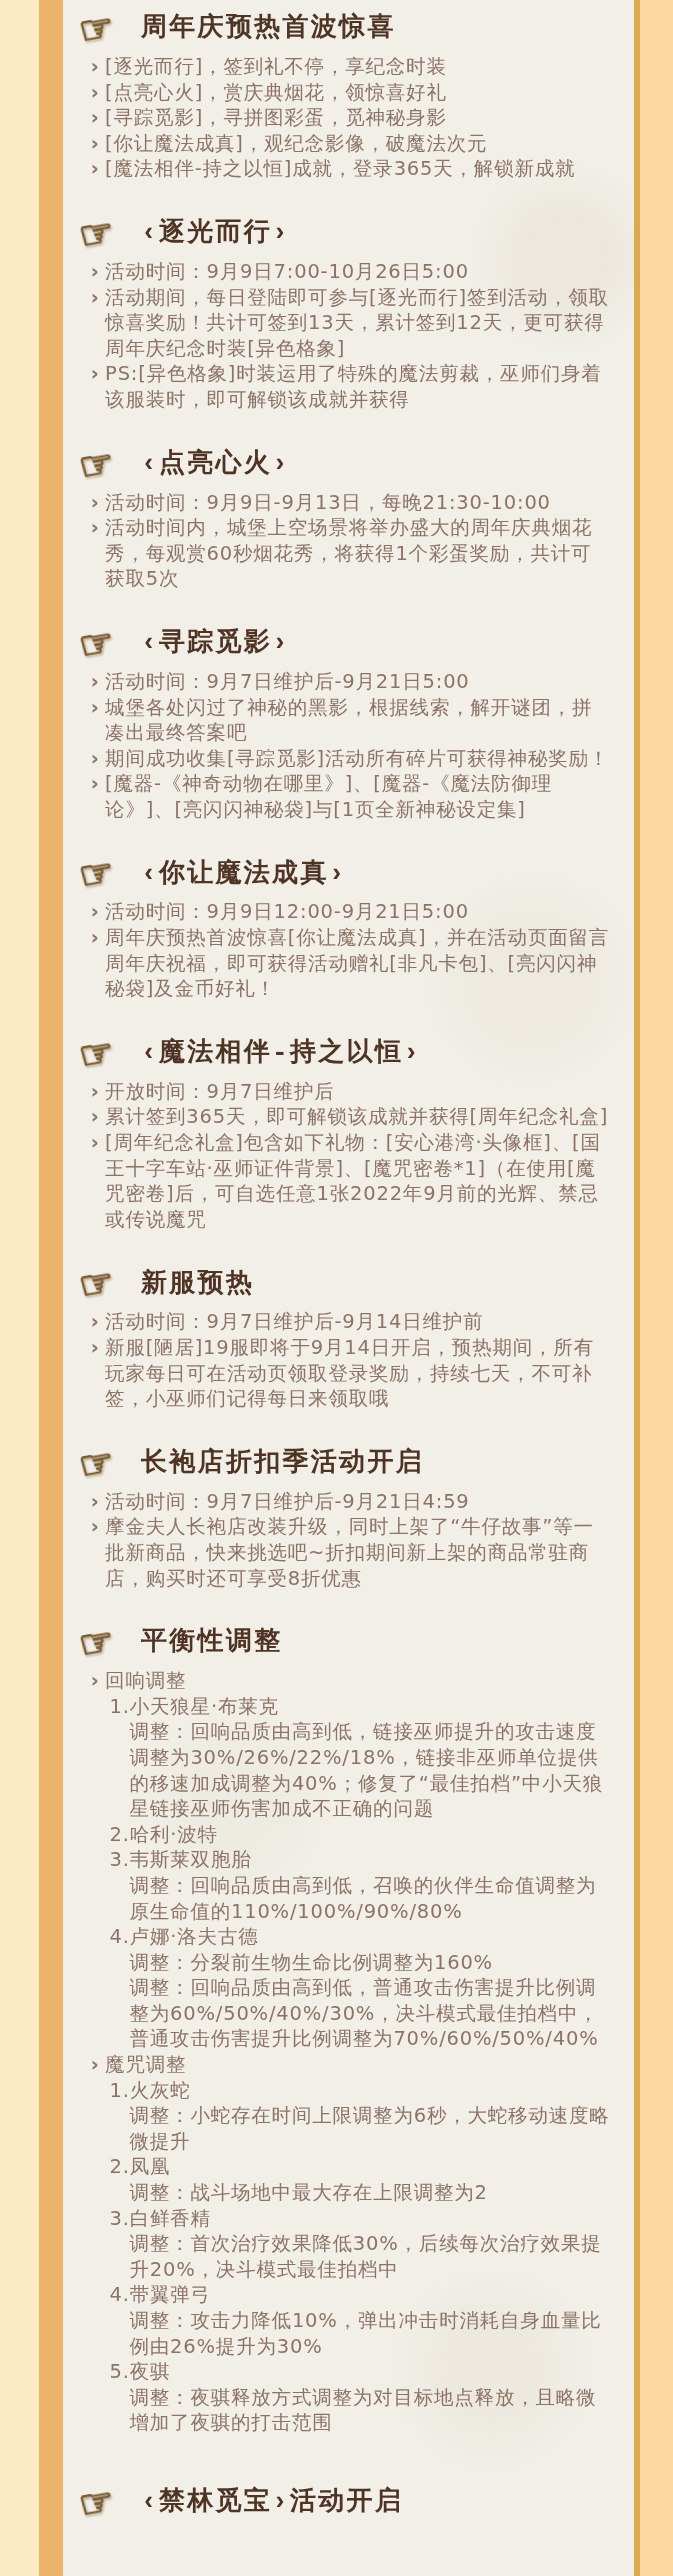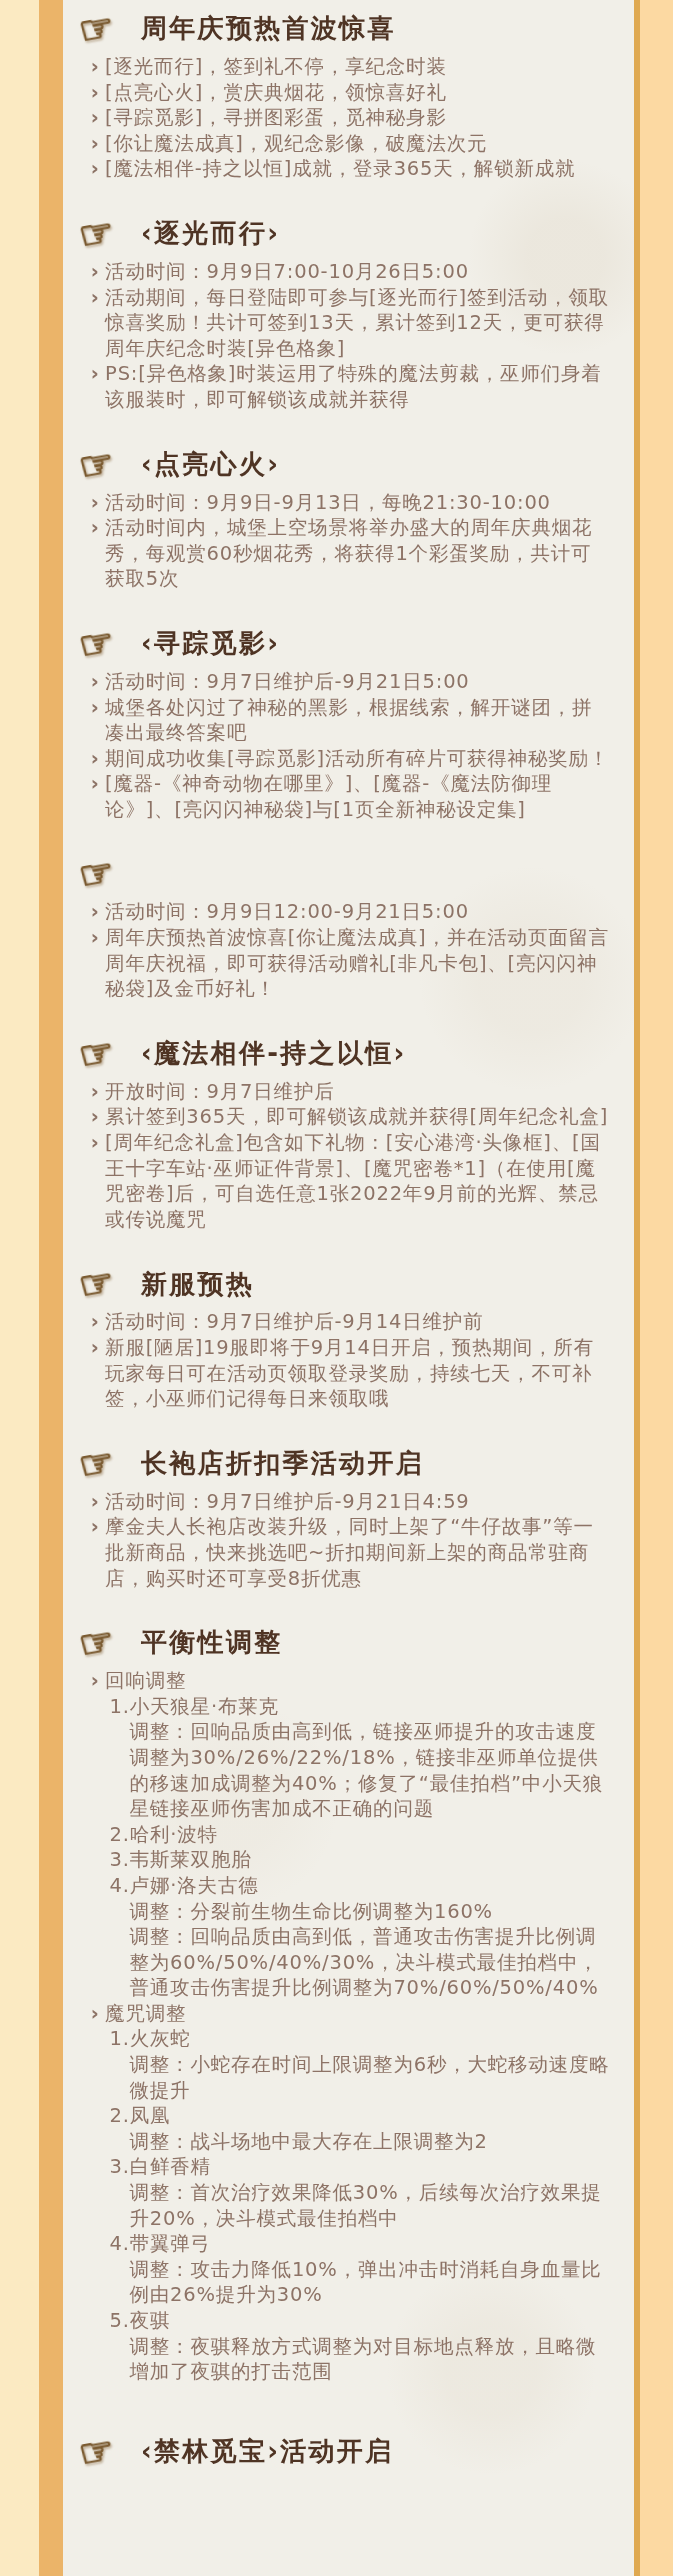--- a/index.html
+++ b/index.html
@@ -31,21 +31,21 @@
     width:57px;flex:0 0 auto;text-align:center;
     font-size:39px;line-height:1;
     color:#f6edd3;
     -webkit-text-stroke:1.5px #7a5a30;
     transform:rotate(-10deg);
     filter:drop-shadow(1.5px 2.3px 0.8px rgba(120,85,40,0.45));
     user-select:none;
   }
   .sec-title{
     margin:0;font-size:26px;font-weight:700;color:#4f3424;
-    letter-spacing:2.3px;line-height:1.4;
+    letter-spacing:2.3px;line-height:1.4;font-family:Liberation Mono, monospace;
   }
   .items{
     padding-left:16.5px;padding-right:22.6px;
     color:#8d7366;font-size:19.5px;line-height:25.6px;
     font-weight:500;letter-spacing:0.8px;
   }
   .item{position:relative;}
   .item .txt{display:block;}
   .item-bullet{padding-left:25.6px;}
   .item-bullet .marker{position:absolute;left:11.3px;top:0;font-weight:700;}
@@ -148,20 +148,21 @@
       <div class="item item-bullet">
           <span class="marker">›</span>
           <span class="txt">[魔器-《神奇动物在哪里》]、[魔器-《魔法防御理论》]、[亮闪闪神秘袋]与[1页全新神秘设定集]</span>
         </div>
     </div>
   </section>
 
   <section class="section">
     <div class="sec-header">
       <span class="hand">☞</span>
+      <h2 class="sec-title">‹你让魔法成真›</h2>
     </div>
     <div class="items">
       <div class="item item-bullet">
           <span class="marker">›</span>
           <span class="txt">活动时间：9月9日12:00-9月21日5:00</span>
         </div>
       <div class="item item-bullet">
           <span class="marker">›</span>
           <span class="txt">周年庆预热首波惊喜[你让魔法成真]，并在活动页面留言周年庆祝福，即可获得活动赠礼[非凡卡包]、[亮闪闪神秘袋]及金币好礼！</span>
         </div>
@@ -237,20 +238,23 @@
           <span class="txt">1.小天狼星·布莱克</span>
         </div>
       <div class="item item-detail">
           <span class="txt">调整：回响品质由高到低，链接巫师提升的攻击速度调整为30%/26%/22%/18%，链接非巫师单位提供的移速加成调整为40%；修复了“最佳拍档”中小天狼星链接巫师伤害加成不正确的问题</span>
         </div>
       <div class="item item-num">
           <span class="txt">2.哈利·波特</span>
         </div>
       <div class="item item-num">
           <span class="txt">3.韦斯莱双胞胎</span>
+        </div>
+      <div class="item item-detail">
+          <span class="txt">调整：回响品质由高到低，召唤的伙伴生命值调整为原生命值的110%/100%/90%/80%</span>
         </div>
       <div class="item item-num">
           <span class="txt">4.卢娜·洛夫古德</span>
         </div>
       <div class="item item-detail">
           <span class="txt">调整：分裂前生物生命比例调整为160%</span>
         </div>
       <div class="item item-detail">
           <span class="txt">调整：回响品质由高到低，普通攻击伤害提升比例调整为60%/50%/40%/30%，决斗模式最佳拍档中，普通攻击伤害提升比例调整为70%/60%/50%/40%</span>
         </div>

